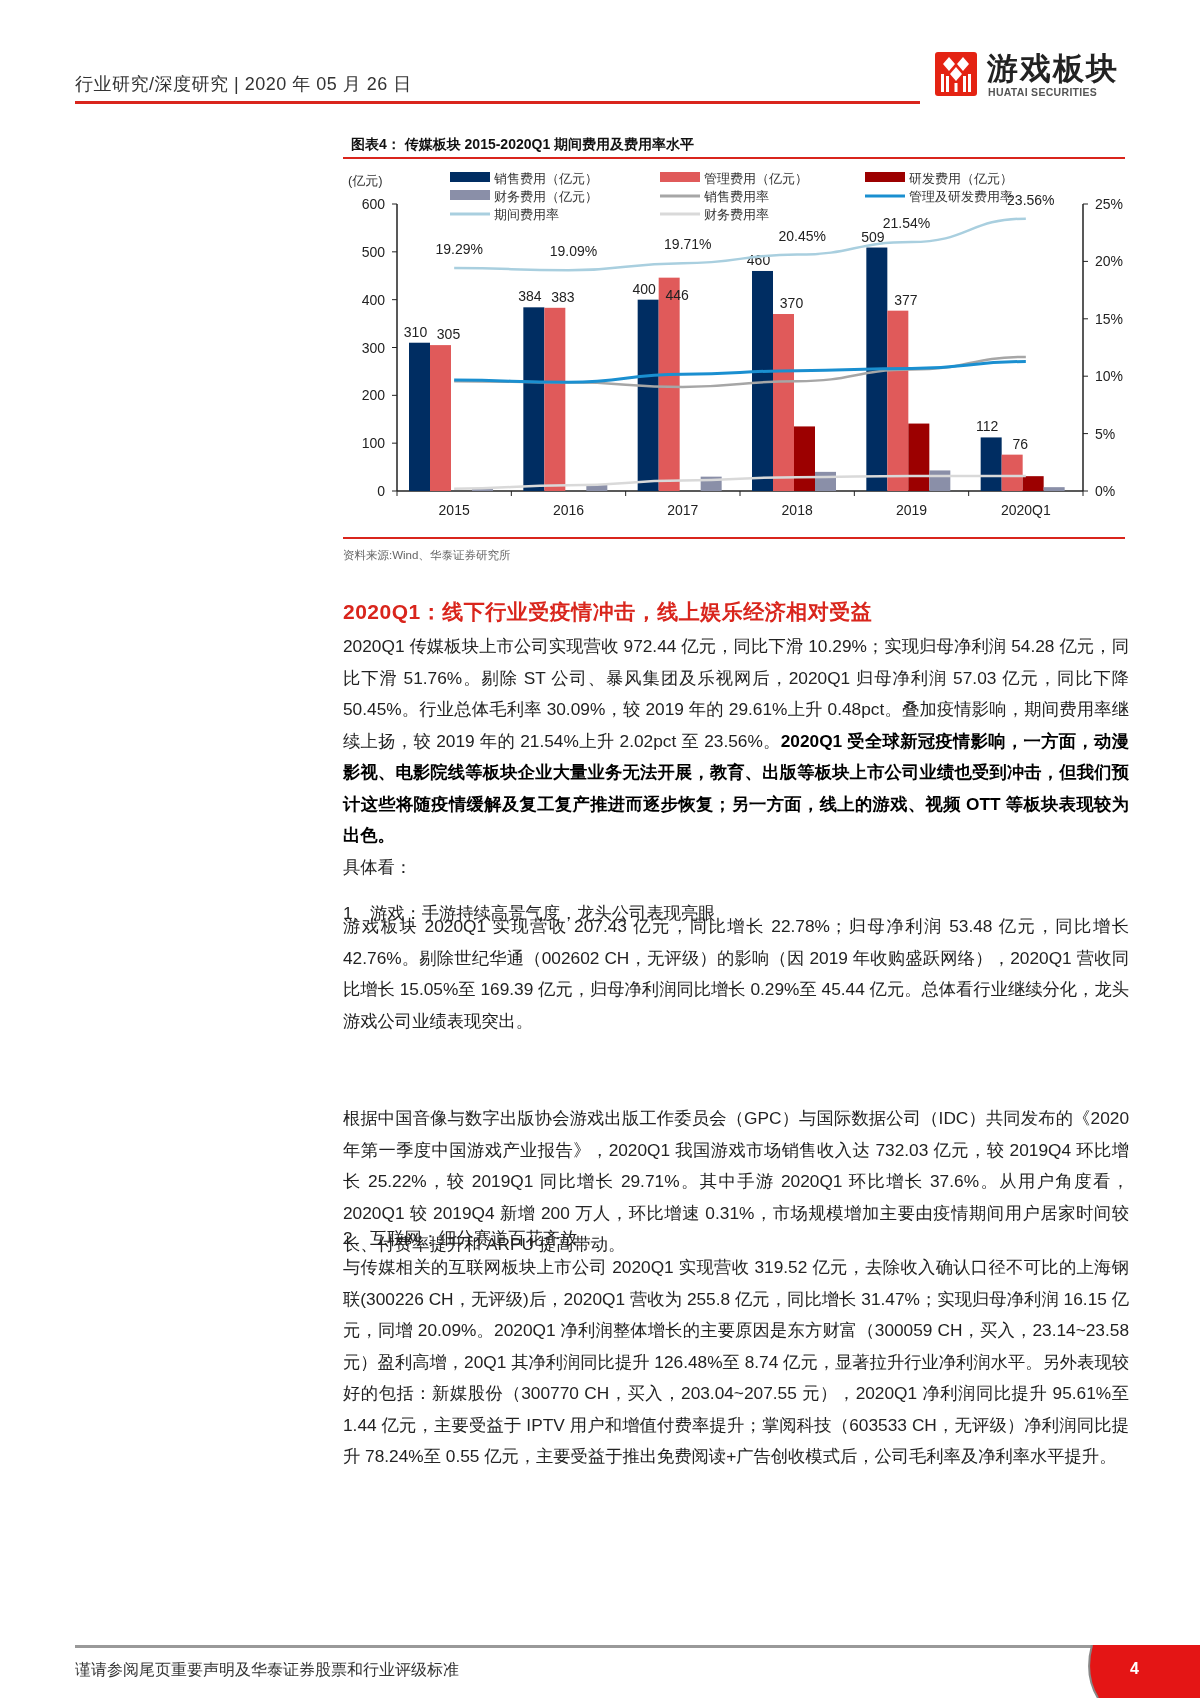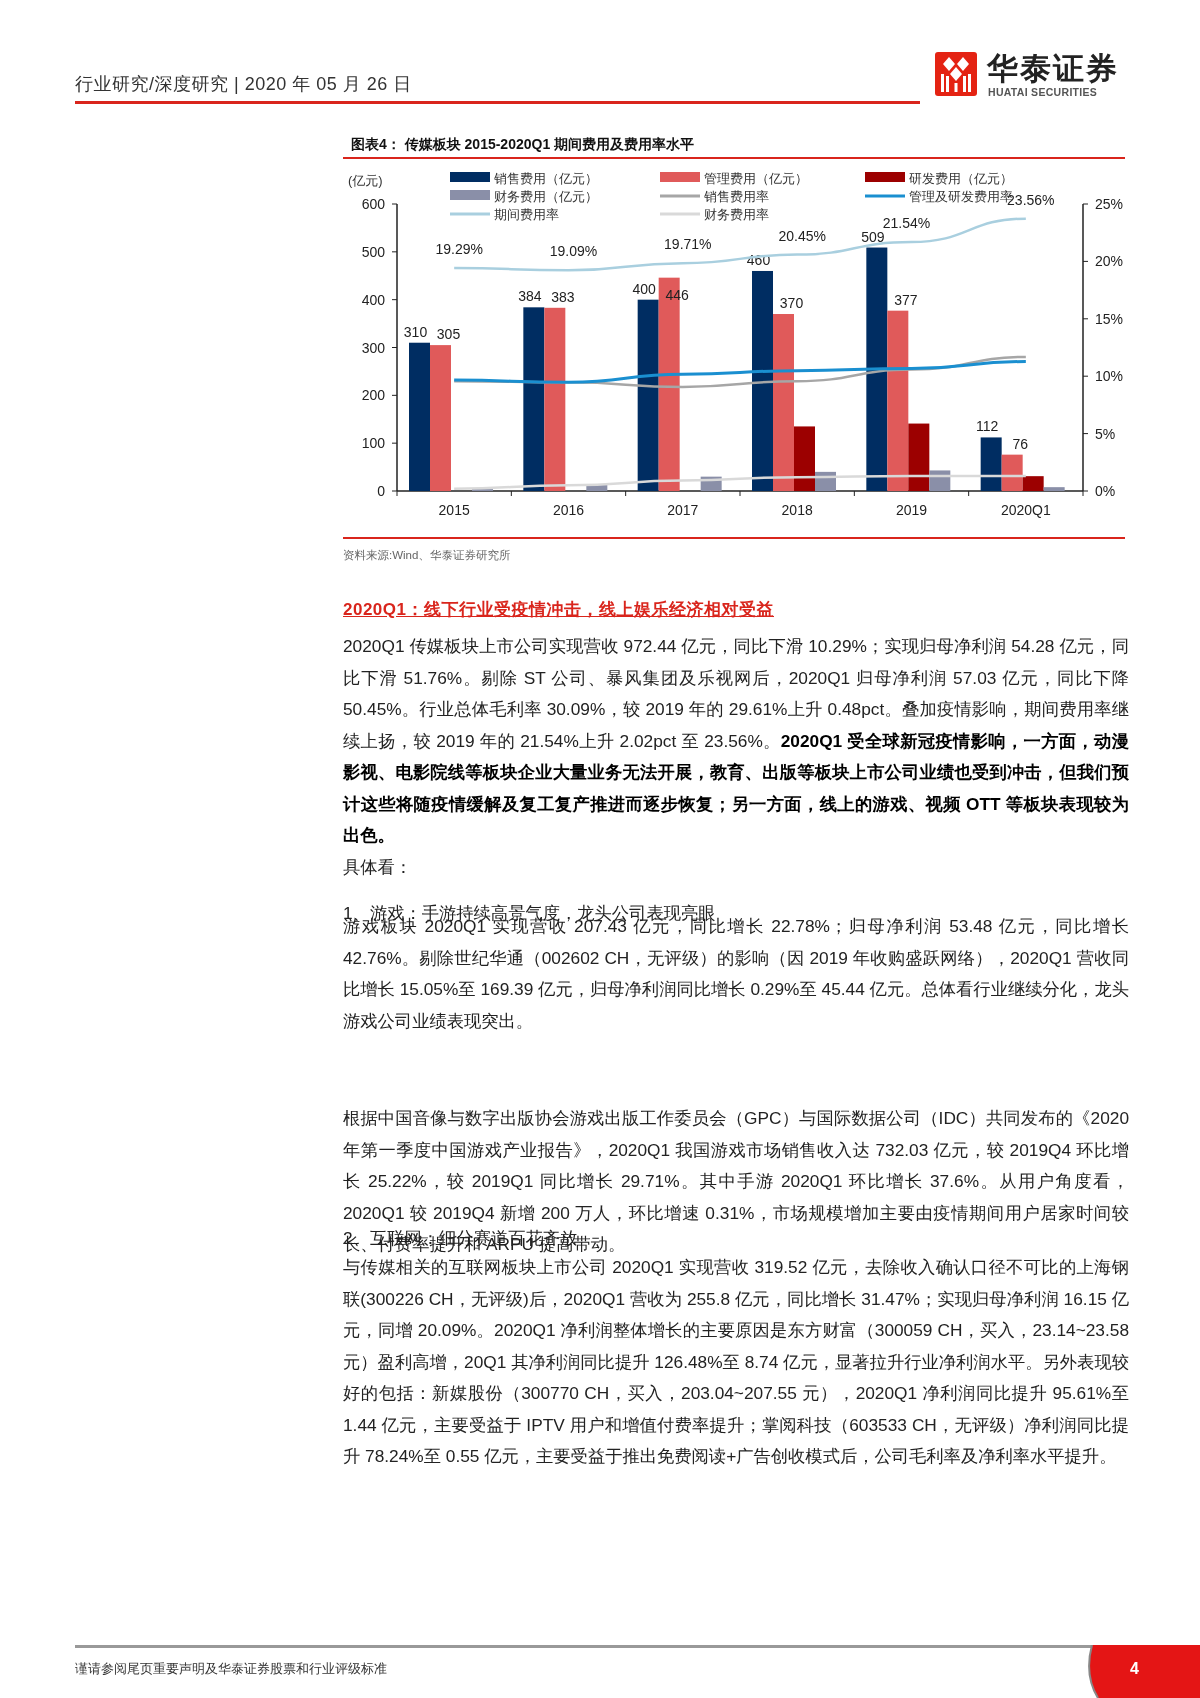--- a/index.html
+++ b/index.html
@@ -12,27 +12,27 @@
   .logo-mark { left:0; top:0; width:42px; height:44px; background:#e42313; border-radius:3px; }
   .logo-cn { left:52px; top:-4px; font-size:31px; font-weight:bold; color:#222; letter-spacing:2px; font-family:"DejaVu Sans",sans-serif; }
   .logo-en { left:53px; top:34px; font-size:10.5px; font-weight:bold; color:#555; letter-spacing:0.3px; }
 
   .chart-title { left:343px; top:136px; font-size:14px; font-weight:bold; color:#111;padding-left:8px; }
   .chart-rule { left:343px; top:157px; width:782px; height:2px; background:#d9251c; }
   .chart-svg { left:330px; top:160px; }
   .src-rule { left:343px; top:537px; width:782px; height:2px; background:#d9251c; }
   .source { left:343px; top:548px; font-size:11.5px; color:#666; }
 
-  .h2 { left:343px; top:598px; font-size:17px; font-weight:bold; color:#d9251c; letter-spacing:0.5px;text-decoration:underline; }
+  .h2 { left:343px; top:598px; font-size:21px; font-weight:bold; color:#d9251c; letter-spacing:0.5px; }
   .para { left:343px; width:786px; font-size:17.3px; line-height:31.5px; color:#222; text-align:justify; }
   .para b { font-weight:bold; color:#000; }
   .sub { left:343px; font-size:17.3px; color:#222; }
 
   .foot-line { left:75px; top:1645px; width:1030px; height:3px; background:#999; }
-  .foot-text { left:75px; top:1660px; font-size:13px; color:#333; }
+  .foot-text { left:75px; top:1660px; font-size:16px; color:#333; }
   .foot-tab { left:1080px; top:1645px; width:120px; height:53px; }
   .page-num { left:1130px; top:1660px; font-size:16px; font-weight:bold; color:#fff; }
 </style>
 </head>
 <body>
 
 <div class="abs hdr-text">行业研究/深度研究 | 2020 年 05 月 26 日</div>
 <div class="abs hdr-line"></div>
 <div class="abs logo">
   <div class="abs logo-mark">
@@ -40,21 +40,21 @@
       <polygon points="8,12 14,5 20,12 14,19" fill="#fff"></polygon>
       <polygon points="22,12 28,5 34,12 28,19" fill="#fff"></polygon>
       <polygon points="15,22 21,15 27,22 21,29" fill="#fff"></polygon>
       <rect x="6" y="22" width="3" height="18" fill="#fff"></rect>
       <rect x="11" y="24" width="3" height="16" fill="#fff"></rect>
       <rect x="19.5" y="31" width="3" height="9" fill="#fff"></rect>
       <rect x="28" y="24" width="3" height="16" fill="#fff"></rect>
       <rect x="33" y="22" width="3" height="18" fill="#fff"></rect>
     </svg>
   </div>
-  <div class="abs logo-cn">华泰证券</div>
+  <div class="abs logo-cn">游戏板块</div>
   <div class="abs logo-en">HUATAI SECURITIES</div>
 </div>
 
 <div class="abs chart-title">图表4：  传媒板块 2015-2020Q1 期间费用及费用率水平</div>
 <div class="abs chart-rule"></div>
 
 <svg class="abs chart-svg" width="800" height="375" viewBox="330 160 800 375" id="chart">
     <rect x="450" y="172" width="40" height="10" fill="#002d62"></rect>
     <text x="494" y="183" font-size="13" fill="#333" font-family="&quot;Liberation Sans&quot;, sans-serif">销售费用（亿元）</text>
     <rect x="660" y="172" width="40" height="10" fill="#e05a5a"></rect>

